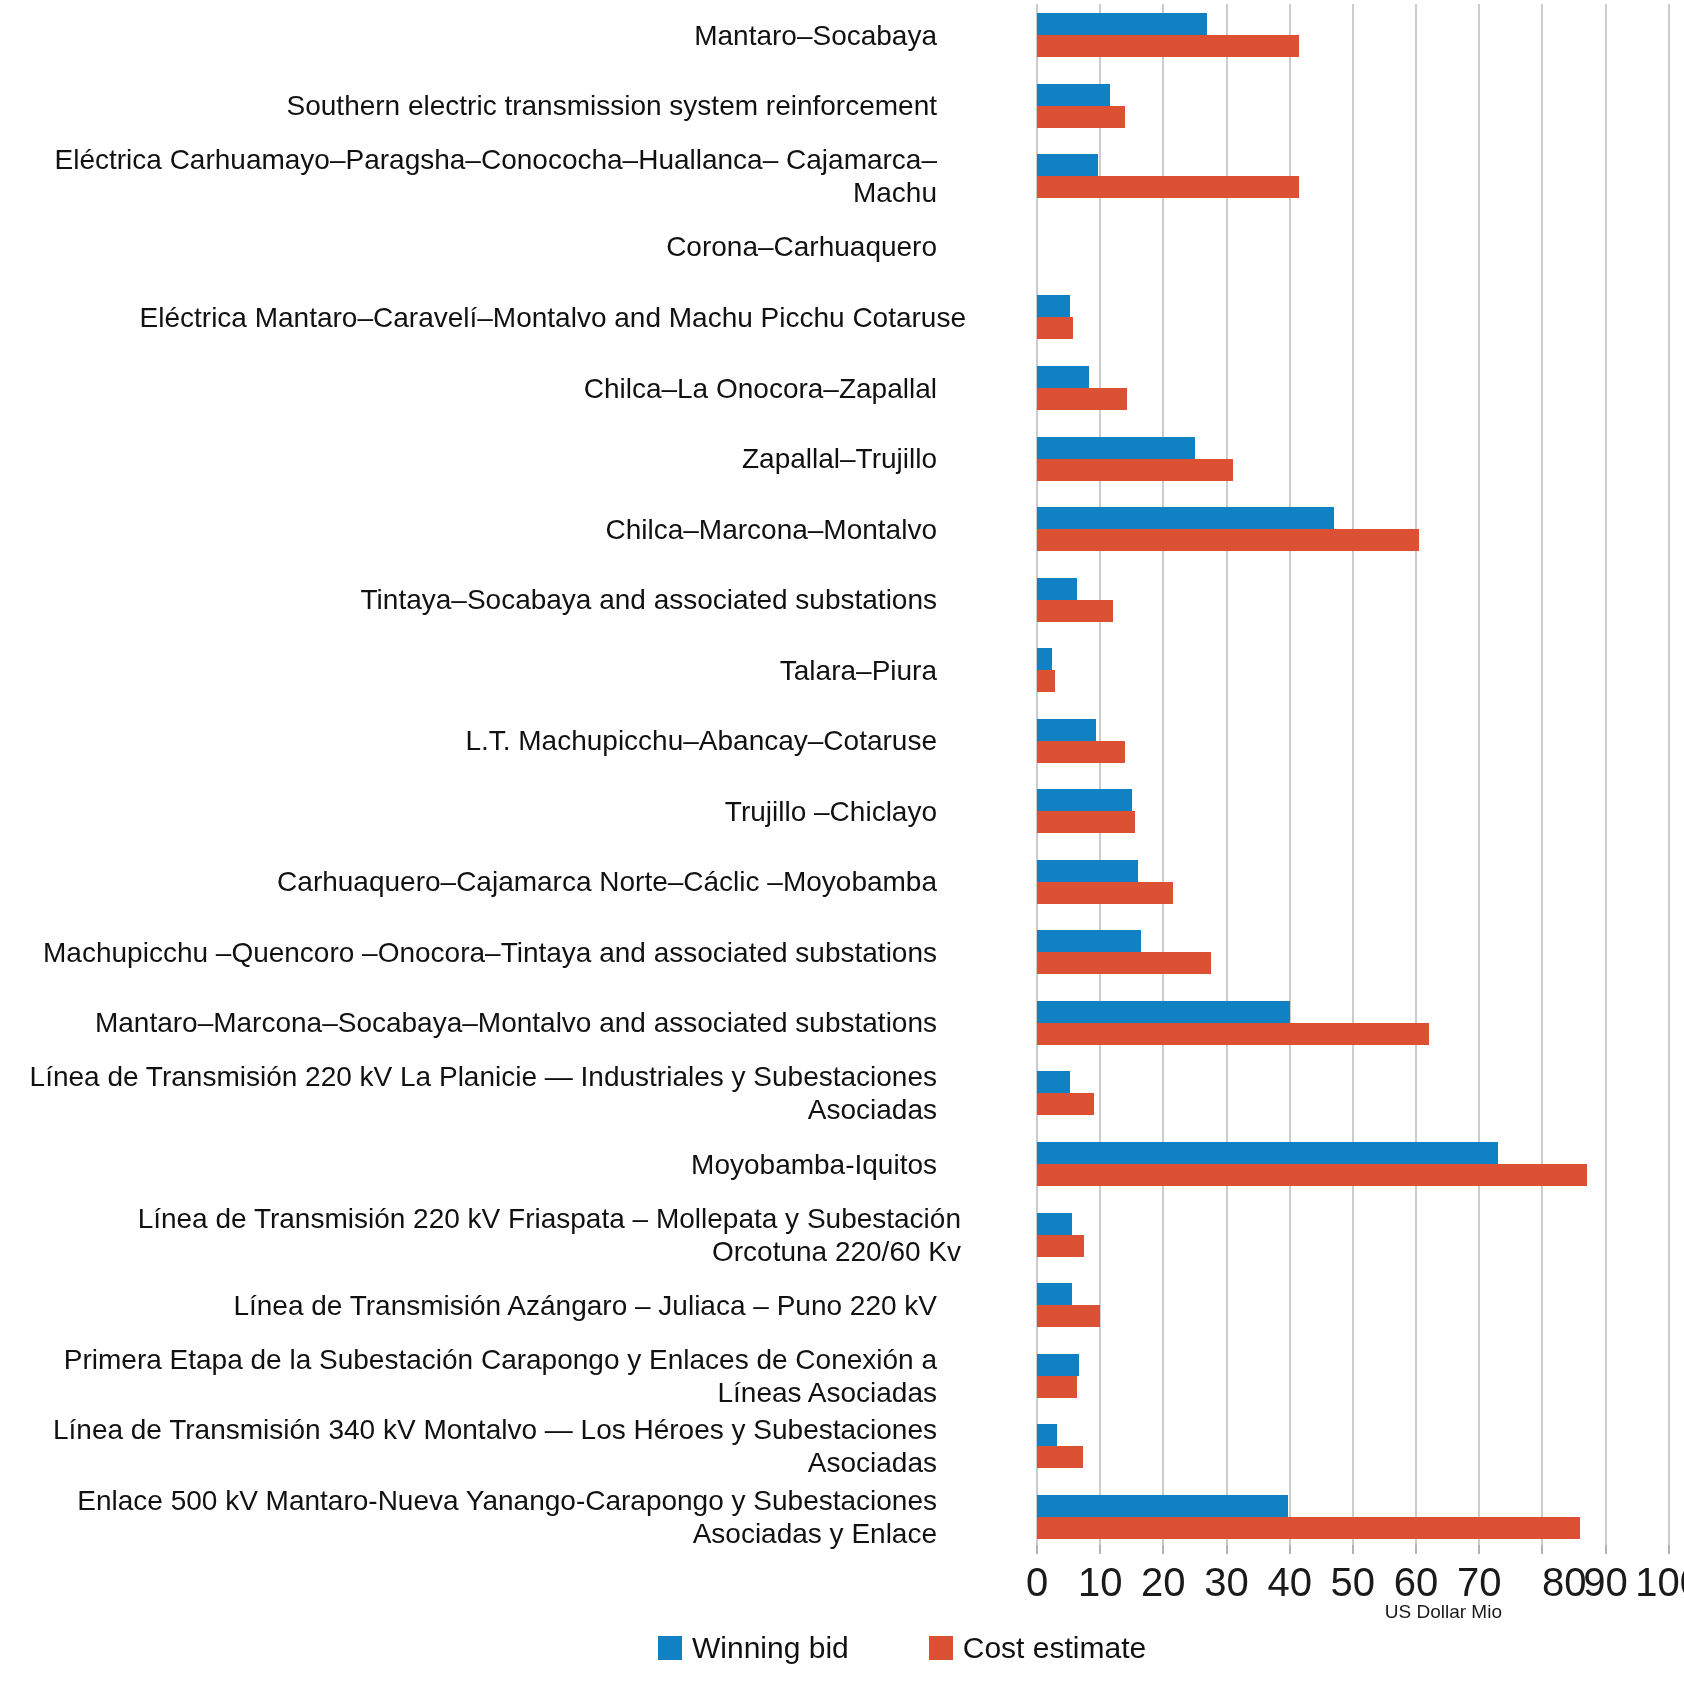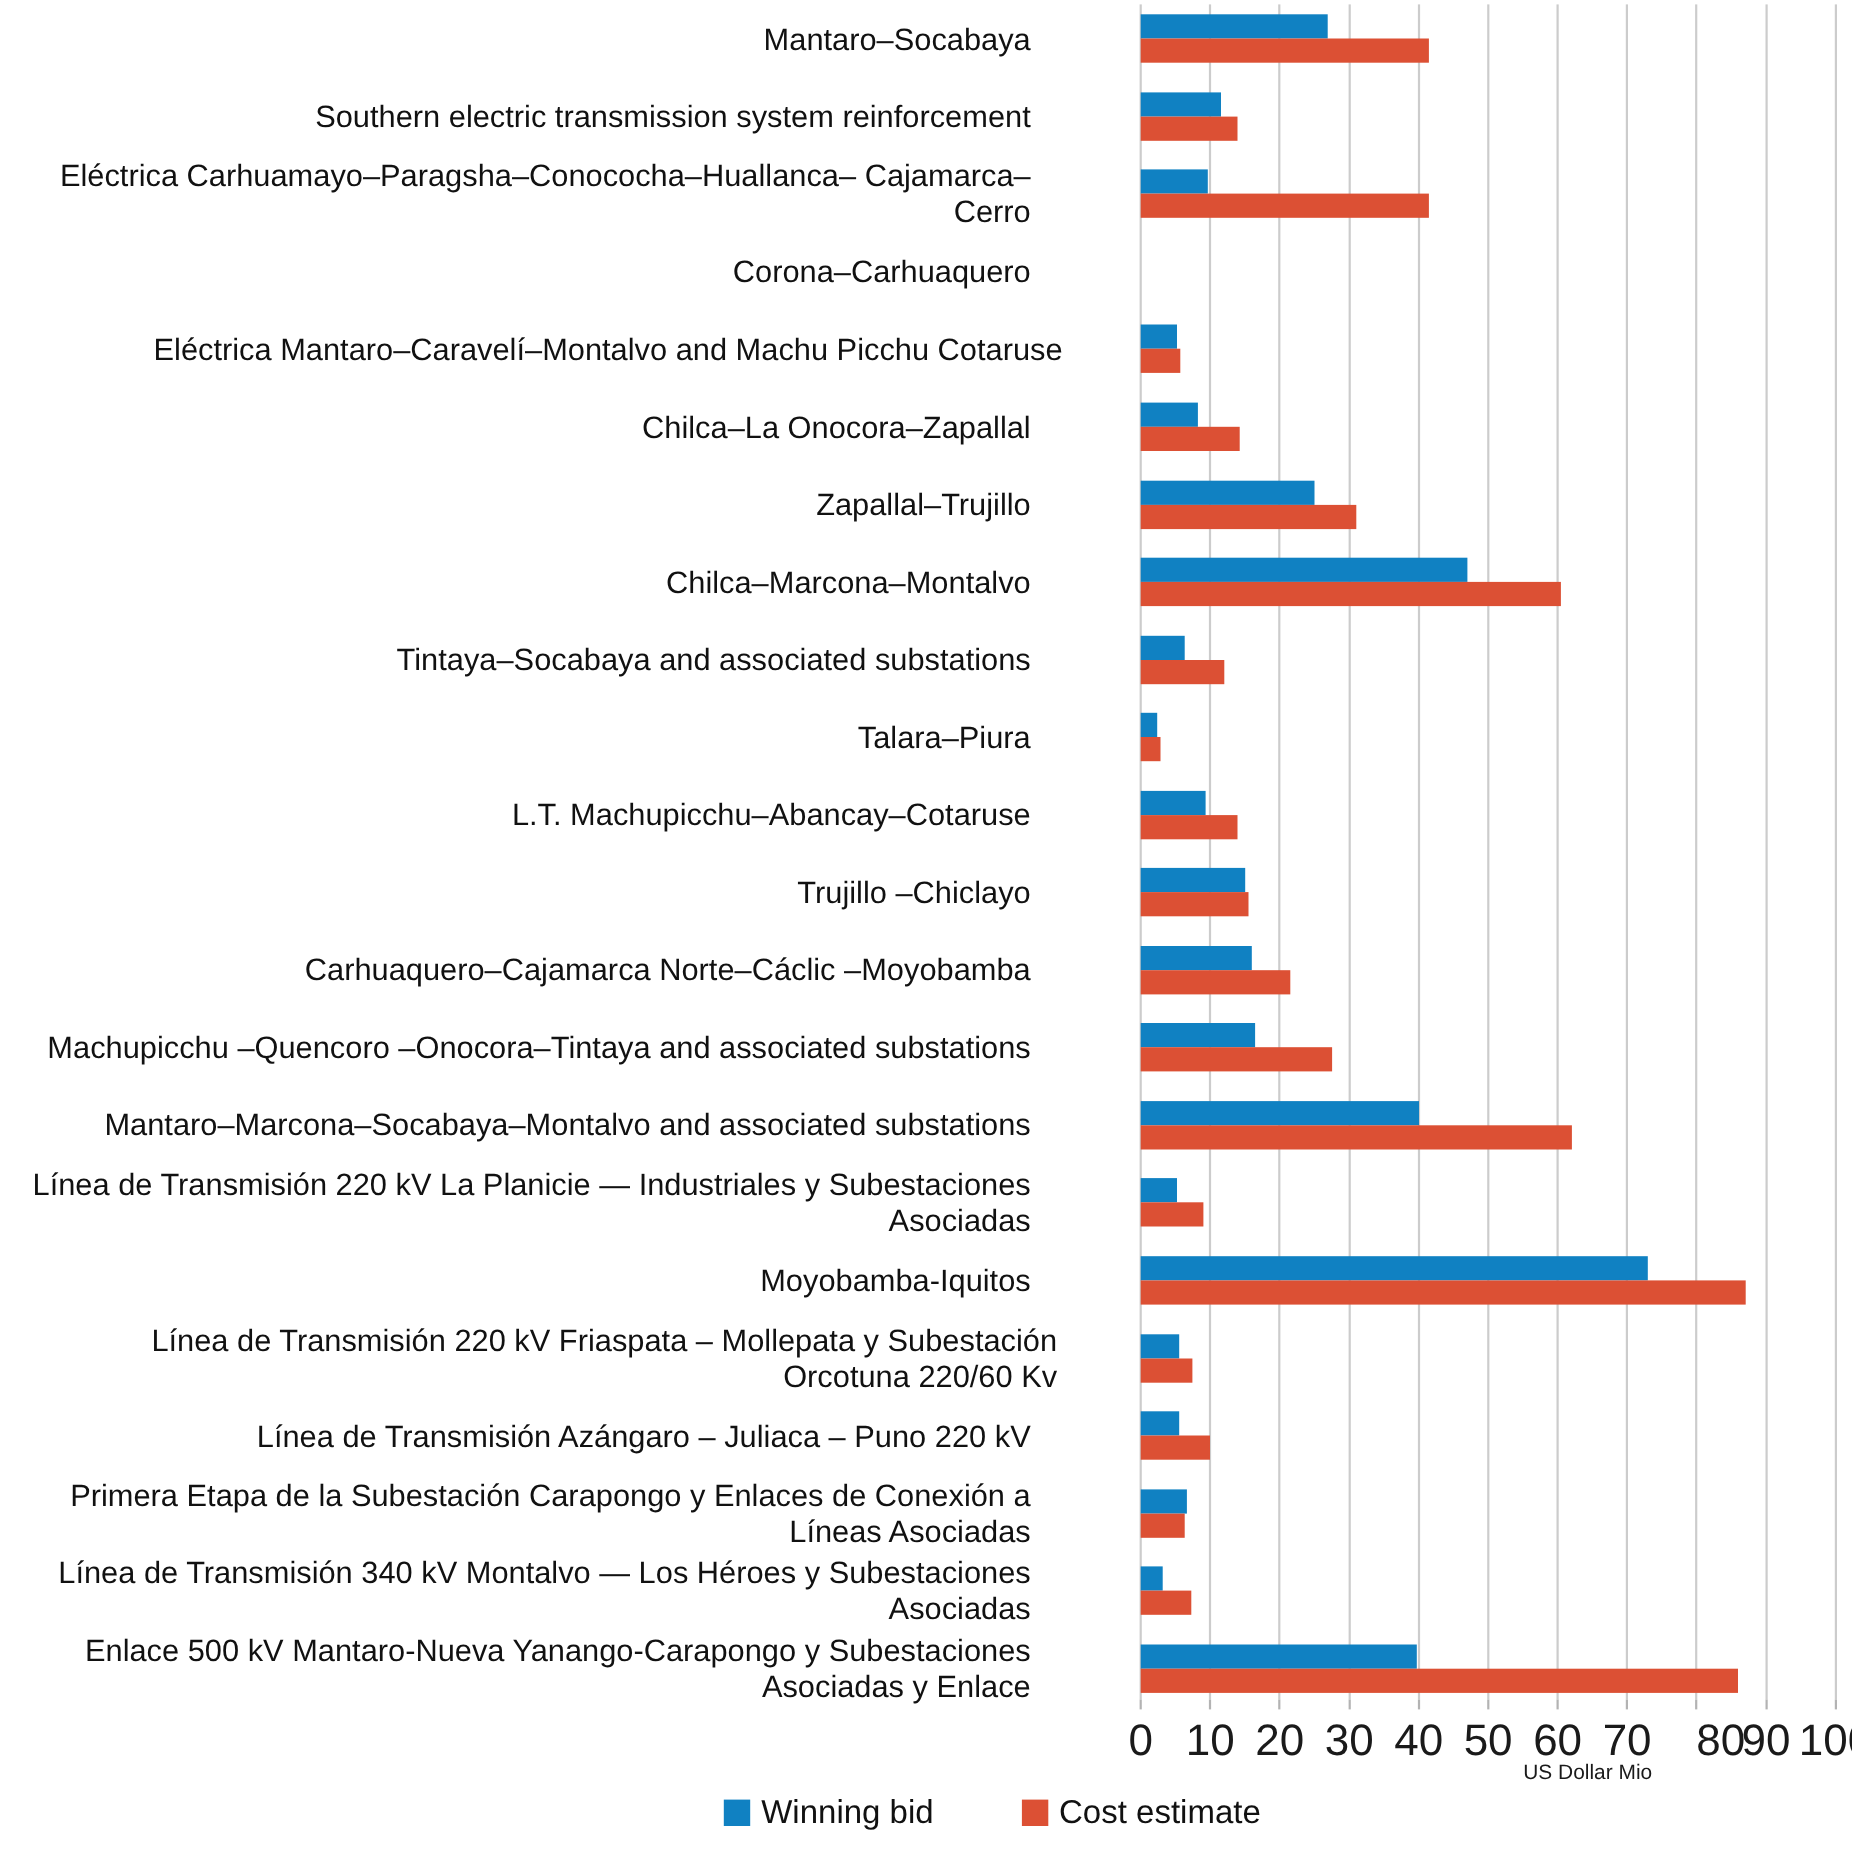--- a/index.html
+++ b/index.html
@@ -37,21 +37,21 @@
       <div class="gridline" style="left: 1604.53px; top: 4px; height: 1541px;"></div>
       <div class="gridline" style="left: 1667.7px; top: 4px; height: 1541px;"></div>
     </div>
   <div id="rows">
       <div class="cat-label" style="left: 0px; width: 937px; top: -4.72727px; height: 80px;">Mantaro–Socabaya</div>
       <div class="bar" style="left: 1037px; width: 169.927px; top: 13.2727px; background: rgb(16, 129, 194);"></div>
       <div class="bar" style="left: 1037px; width: 262.156px; top: 35.2727px; background: rgb(220, 80, 52);"></div>
       <div class="cat-label" style="left: 0px; width: 937px; top: 65.8182px; height: 80px;">Southern electric transmission system reinforcement</div>
       <div class="bar" style="left: 1037px; width: 72.6455px; top: 83.8182px; background: rgb(16, 129, 194);"></div>
       <div class="bar" style="left: 1037px; width: 88.438px; top: 105.818px; background: rgb(220, 80, 52);"></div>
-      <div class="cat-label" style="left: 0px; width: 937px; top: 136.364px; height: 80px;">Eléctrica Carhuamayo–Paragsha–Conococha–Huallanca– Cajamarca–Cerro</div>
+      <div class="cat-label" style="left: 0px; width: 937px; top: 136.364px; height: 80px;">Eléctrica Carhuamayo–Paragsha–Conococha–Huallanca– Cajamarca–Machu</div>
       <div class="bar" style="left: 1037px; width: 61.2749px; top: 154.364px; background: rgb(16, 129, 194);"></div>
       <div class="bar" style="left: 1037px; width: 262.156px; top: 176.364px; background: rgb(220, 80, 52);"></div>
       <div class="cat-label" style="left: 0px; width: 937px; top: 206.909px; height: 80px;">Corona–Carhuaquero</div>
       <div class="cat-label" style="left: 0px; width: 937px; top: 277.455px; height: 80px; padding-left: 29px;">Eléctrica Mantaro–Caravelí–Montalvo and Machu Picchu Cotaruse</div>
       <div class="bar" style="left: 1037px; width: 33.4801px; top: 295.455px; background: rgb(16, 129, 194);"></div>
       <div class="bar" style="left: 1037px; width: 36.0069px; top: 317.455px; background: rgb(220, 80, 52);"></div>
       <div class="cat-label" style="left: 0px; width: 937px; top: 348px; height: 80px;">Chilca–La Onocora–Zapallal</div>
       <div class="bar" style="left: 1037px; width: 51.7994px; top: 366px; background: rgb(16, 129, 194);"></div>
       <div class="bar" style="left: 1037px; width: 90.3331px; top: 388px; background: rgb(220, 80, 52);"></div>
       <div class="cat-label" style="left: 0px; width: 937px; top: 418.545px; height: 80px;">Zapallal–Trujillo</div>

